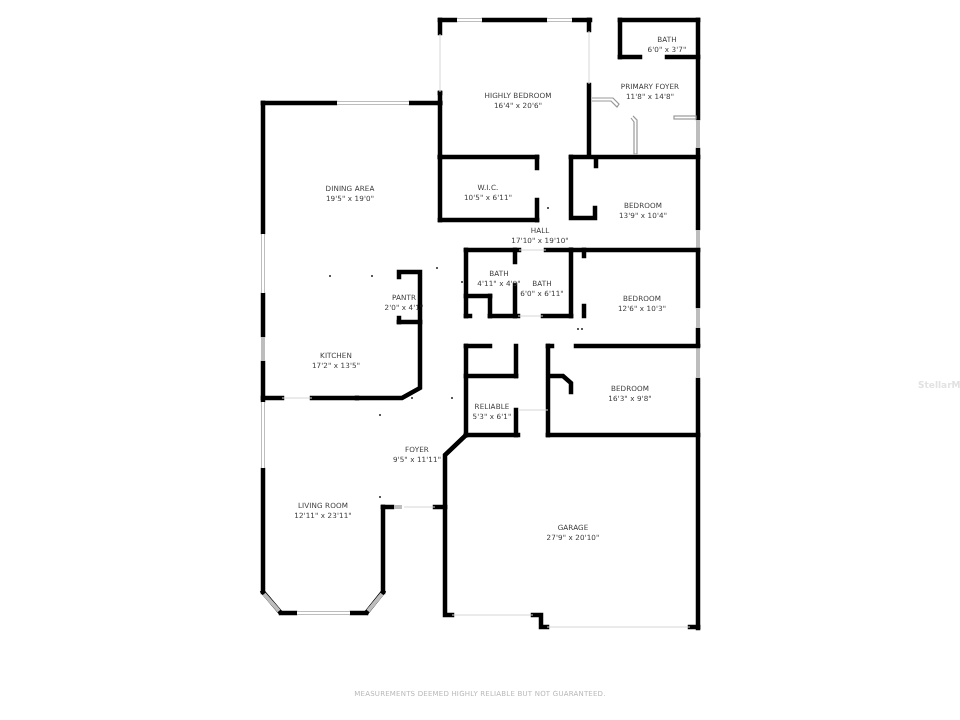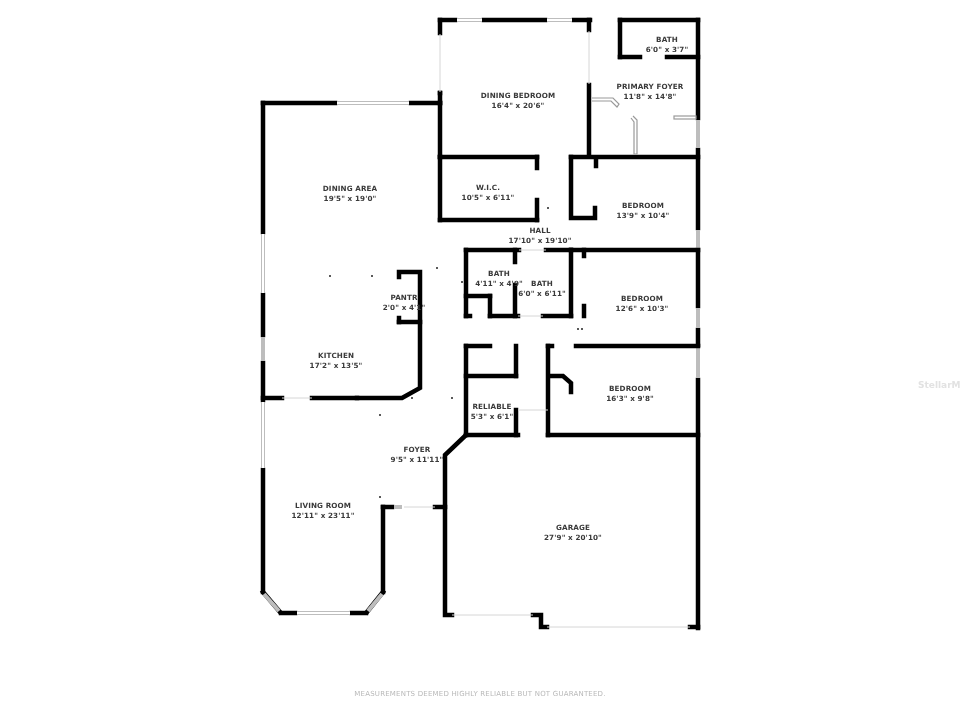--- a/index.html
+++ b/index.html
@@ -4,21 +4,21 @@
 <style>
   html, body { margin: 0; padding: 0; background: #ffffff; }
   body { width: 960px; height: 720px; position: relative; overflow: hidden; font-family: "DejaVu Sans", sans-serif; }
   #plan { position: absolute; left: 0; top: 0; width: 960px; height: 720px; }
   .wall { stroke: #000; stroke-width: 4.5; fill: none; stroke-linecap: square; stroke-linejoin: miter; }
   .window { stroke: #bdbdbd; stroke-width: 4; fill: none; }
   .window-inner { stroke: #ffffff; stroke-width: 2; fill: none; }
   .fixture { stroke: #9a9a9a; stroke-width: 1.2; fill: #fff; }
   .opening { stroke: #d6d6d6; stroke-width: 1; fill: none; }
   .dot { fill: #222; }
-  .room-label { position: absolute; transform: translate(-50%, -50%); text-align: center; color: #3a3a3a; font-size: 7.2px; line-height: 10px; white-space: nowrap; letter-spacing: 0.1px; font-weight: bold; }
+  .room-label { position: absolute; transform: translate(-50%, -50%); text-align: center; color: #3a3a3a; font-size: 7.2px; line-height: 10px; white-space: nowrap; letter-spacing: 0.1px; }
   .room-name, .room-dim { display: block; }
   .footer { position: absolute; left: 0; width: 960px; top: 690px; text-align: center; font-size: 7px; color: #b8b8b8; letter-spacing: 0.2px; }
   .watermark { position: absolute; left: 918px; top: 380px; font-size: 9px; color: #e2e2e2; font-weight: bold; }
 </style>
 </head>
 <body>
 
 <svg id="plan" viewBox="0 0 960 720" xmlns="http://www.w3.org/2000/svg">
 
   <g>
@@ -162,21 +162,21 @@
     <circle class="dot" cx="412" cy="398" r="1"></circle>
     <circle class="dot" cx="380" cy="415" r="1"></circle>
     <circle class="dot" cx="380" cy="497" r="1"></circle>
     <circle class="dot" cx="452" cy="398" r="1"></circle>
     <circle class="dot" cx="578" cy="329" r="1"></circle>
     <circle class="dot" cx="582" cy="329" r="1"></circle>
   </g>
 </svg>
 
 <div class="room-label" style="left:518px;top:101px">
-  <span class="room-name">DINING BEDROOM</span>
+  <span class="room-name">HIGHLY BEDROOM</span>
   <span class="room-dim">16'4" x 20'6"</span>
 </div>
 <div class="room-label" style="left:667px;top:45px">
   <span class="room-name">BATH</span>
   <span class="room-dim">6'0" x 3'7"</span>
 </div>
 <div class="room-label" style="left:650px;top:92px">
   <span class="room-name">PRIMARY FOYER</span>
   <span class="room-dim">11'8" x 14'8"</span>
 </div>

